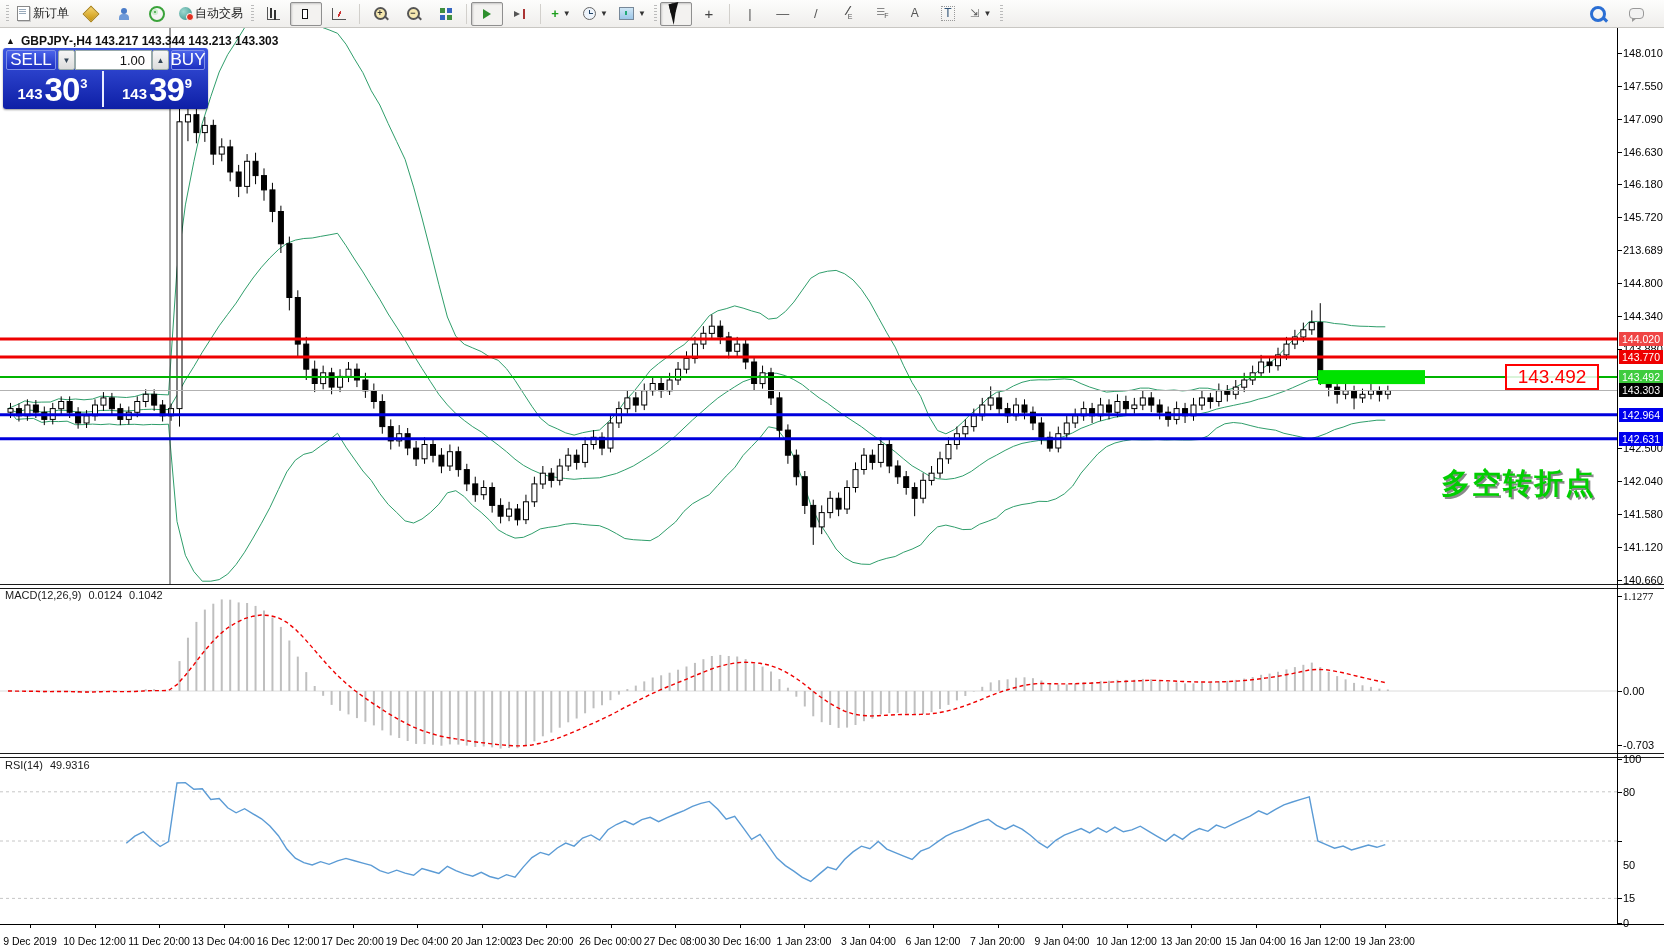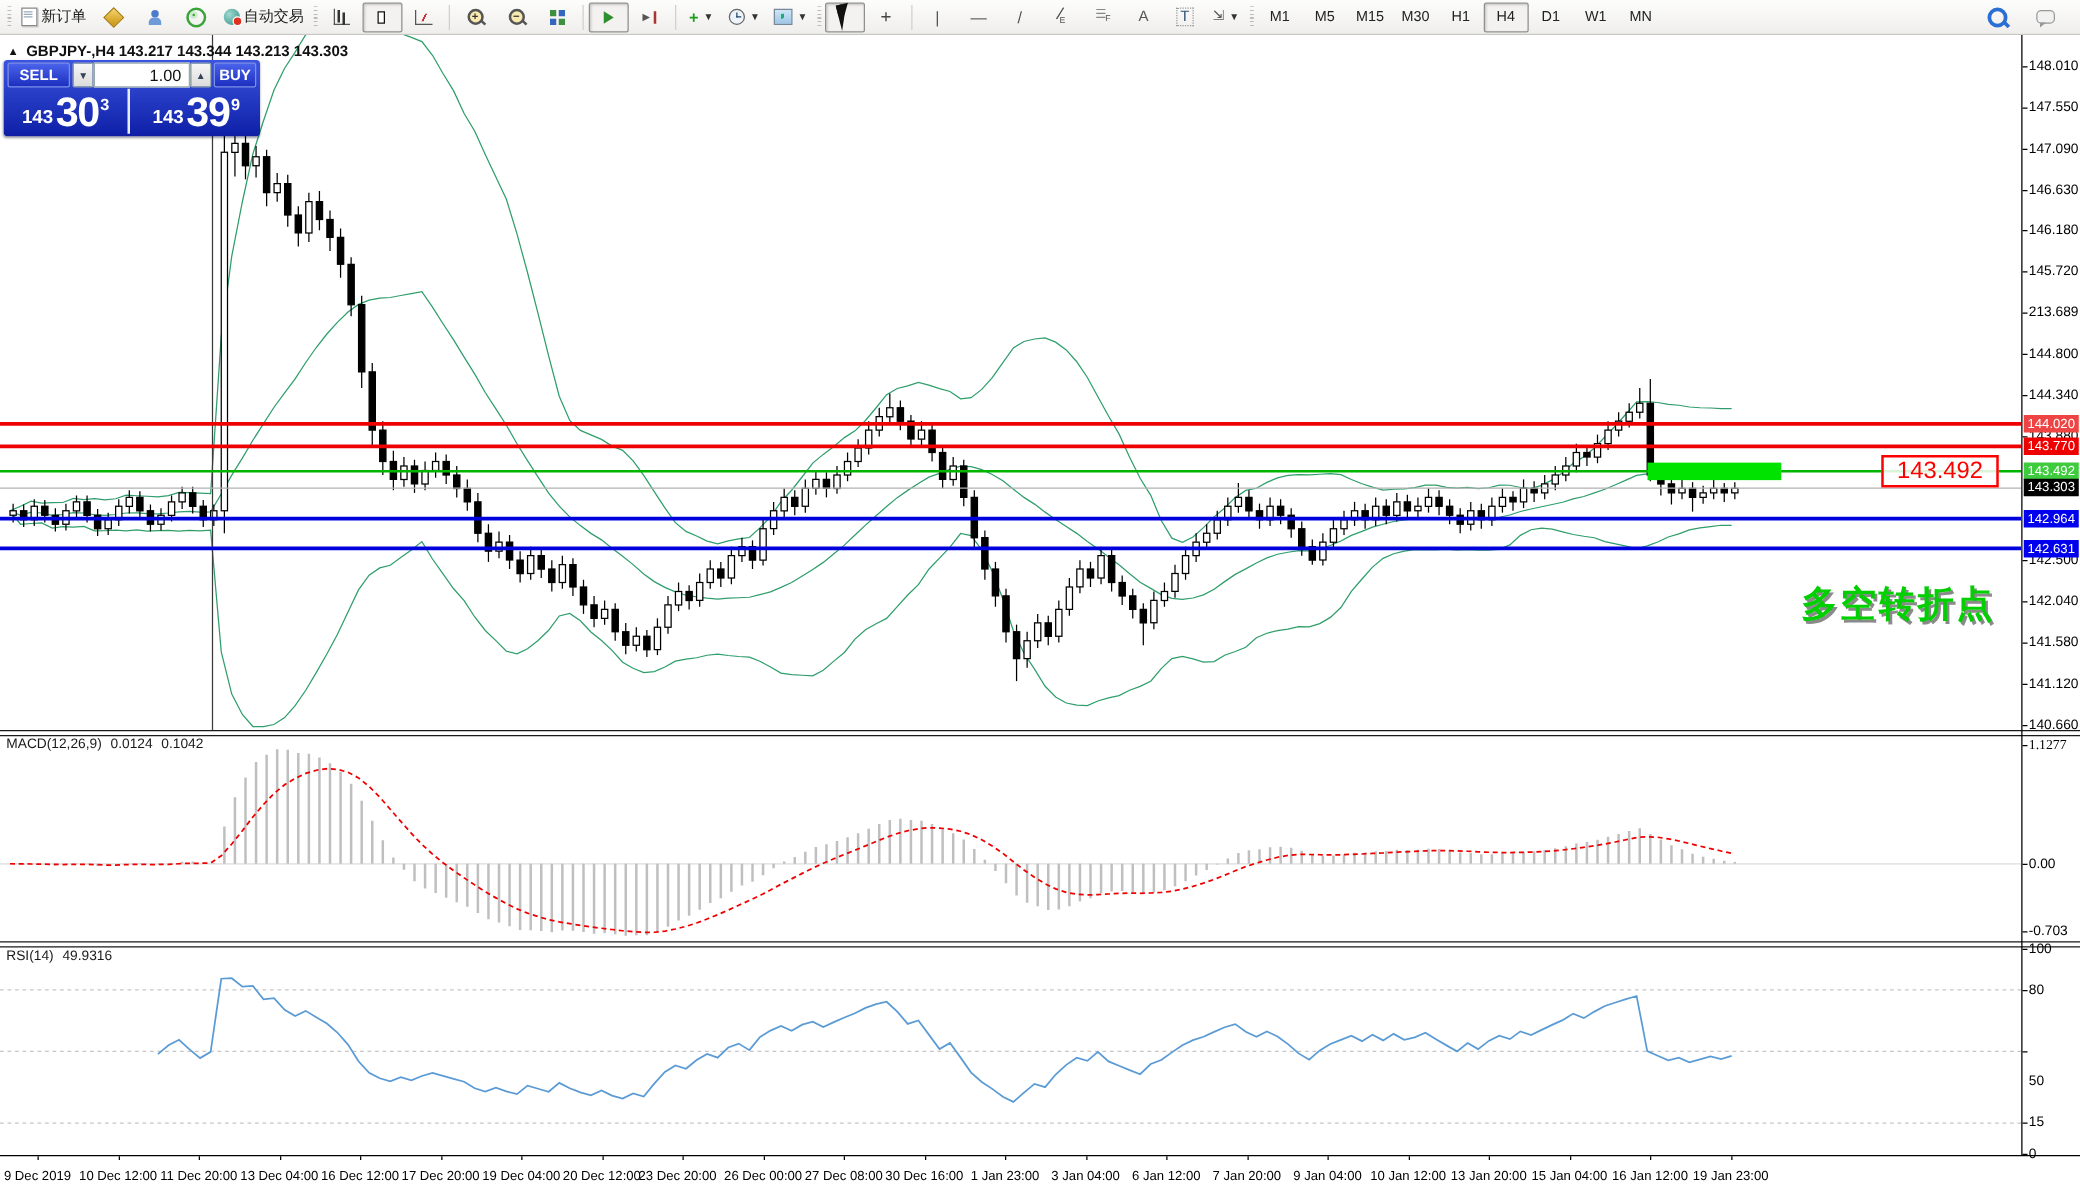--- a/index.html
+++ b/index.html
@@ -70,21 +70,21 @@
   .dlab{position:absolute;top:907px;font-size:10.5px;color:#000;white-space:nowrap;transform:translateX(-50%);}
   .dtick{position:absolute;top:897px;width:1px;height:3px;background:#000;}
   #symbol-line{position:absolute;left:6px;top:6px;font-size:12px;font-weight:bold;color:#111;display:flex;gap:6px;align-items:center;}
   #macd-label,#rsi-label{position:absolute;left:5px;font-size:11px;color:#1a1a1a;display:flex;gap:7px;}
   #macd-label{top:561px;} #rsi-label{top:731px;}
   
   #oneclick{position:absolute;left:3px;top:20px;width:205px;height:61px;border-radius:3px;
     background:linear-gradient(#3b55e0,#0e1fa6);box-shadow:0 1px 2px rgba(0,0,0,.4);}
   #oc-row{position:absolute;left:0;top:2px;width:100%;height:21px;}
   .oc-btn{position:absolute;top:0;height:20px;border:1px solid #7e8fe8;border-radius:2px;
-    background:linear-gradient(#4a63ea,#1c2fc0);color:#fff;font-size:12px;font-weight:bold;
+    background:linear-gradient(#4a63ea,#1c2fc0);color:#fff;font-size:17px;font-weight:normal;
     display:flex;align-items:center;justify-content:center;box-sizing:border-box;}
   #oc-sell{left:3px;width:50px;} #oc-buy{left:168px;width:34px;}
   .oc-spin{position:absolute;top:0;width:17px;height:20px;background:linear-gradient(#f6f6f6,#dcdcdc);
     border:1px solid #9aa;box-sizing:border-box;color:#345;font-size:8px;display:flex;align-items:center;justify-content:center;border-radius:2px;}
   #oc-down{left:55px;} #oc-up{left:149px;}
   #oc-vol{position:absolute;left:72px;top:0;width:77px;height:20px;background:#fff;border:1px solid #9aa;
     box-sizing:border-box;font-size:13px;color:#111;text-align:right;padding:2px 6px 0 0;}
   .oc-price{position:absolute;top:23px;height:36px;color:#fff;display:flex;align-items:flex-end;justify-content:center;padding-bottom:2px;box-sizing:border-box;}
   #oc-price-sell{left:0;width:101px;border-right:2px solid #e8ecff;}
   #oc-price-buy{left:103px;width:102px;}
@@ -190,31 +190,20 @@
       <span class="glyph" style="color:#555;font-size:12px;">A</span>
     </div>
   <div class="tbtn">
       <span class="glyph" style="color:#357;font-size:12px;border:1px dotted #999;padding:0 2px;">T</span>
     </div>
   <div class="tbtn">
       <span class="glyph" style="color:#555;font-size:11px;">⇲</span>
       <span class="drop">▼</span>
     </div>
   <span class="handle"></span>
-  <div id="tf-group" style="display:flex;">
-      <div class="tbtn tf">M1</div>
-      <div class="tbtn tf">M5</div>
-      <div class="tbtn tf">M15</div>
-      <div class="tbtn tf">M30</div>
-      <div class="tbtn tf">H1</div>
-      <div class="tbtn tf pressed">H4</div>
-      <div class="tbtn tf">D1</div>
-      <div class="tbtn tf">W1</div>
-      <div class="tbtn tf">MN</div>
-    </div>
   <div class="right">
     <div class="tbtn">
         <span class="ic ic-bluemag"></span>
       </div>
     <div class="tbtn">
         <span class="ic ic-chat"></span>
       </div>
   </div>
 </div>
 
@@ -848,21 +837,21 @@
       <div class="dlab" style="left: 159px;">11 Dec 20:00</div>
       <div class="dtick" style="left: 223.5px;"></div>
       <div class="dlab" style="left: 223.5px;">13 Dec 04:00</div>
       <div class="dtick" style="left: 288px;"></div>
       <div class="dlab" style="left: 288px;">16 Dec 12:00</div>
       <div class="dtick" style="left: 352.5px;"></div>
       <div class="dlab" style="left: 352.5px;">17 Dec 20:00</div>
       <div class="dtick" style="left: 417px;"></div>
       <div class="dlab" style="left: 417px;">19 Dec 04:00</div>
       <div class="dtick" style="left: 481.5px;"></div>
-      <div class="dlab" style="left: 481.5px;">20 Dec 12:00</div>
+      <div class="dlab" style="left: 481.5px;">20 Jan 12:00</div>
       <div class="dtick" style="left: 546px;"></div>
       <div class="dlab" style="left: 542px;">23 Dec 20:00</div>
       <div class="dtick" style="left: 610.5px;"></div>
       <div class="dlab" style="left: 610.5px;">26 Dec 00:00</div>
       <div class="dtick" style="left: 675px;"></div>
       <div class="dlab" style="left: 675px;">27 Dec 08:00</div>
       <div class="dtick" style="left: 739.5px;"></div>
       <div class="dlab" style="left: 739.5px;">30 Dec 16:00</div>
       <div class="dtick" style="left: 804px;"></div>
       <div class="dlab" style="left: 804px;">1 Jan 23:00</div>

